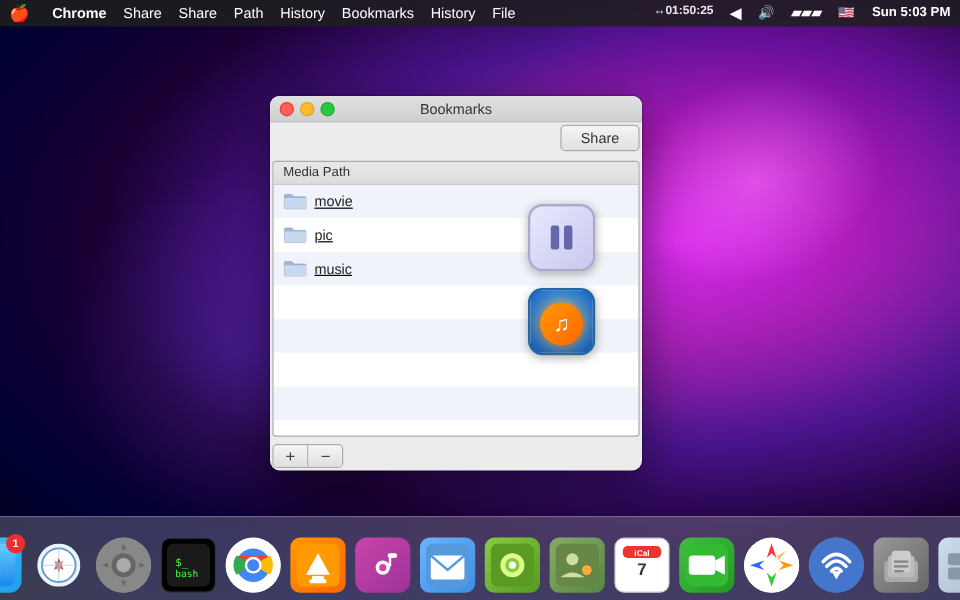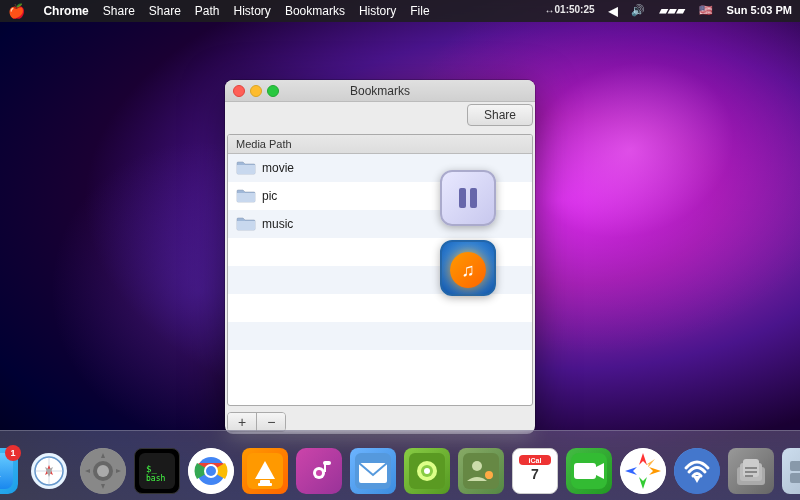--- a/index.html
+++ b/index.html
@@ -191,32 +191,33 @@
       font-size: 12px;
       cursor: pointer;
       color: #333;
     }
 
     .media-list-container {
       border: 1px solid #aaa;
       background: #fff;
       border-radius: 3px;
       overflow: hidden;
-      height: 272px;
+      height: 230px;
     }
     .media-list-header {
       background: linear-gradient(to bottom, #e8e8e8 0%, #ddd 100%);
       border-bottom: 1px solid #bbb;
       padding: 3px 8px;
       font-size: 11px;
       color: #333;
       font-weight: 500;
     }
     .media-list-body {
       overflow-y: auto;
+      text-decoration: underline;
     }
     .media-list-row {
       display: flex;
       align-items: center;
       padding: 3px 8px;
       font-size: 12px;
       color: #222;
       height: 28px;
     }
     .media-list-row:nth-child(odd) {

